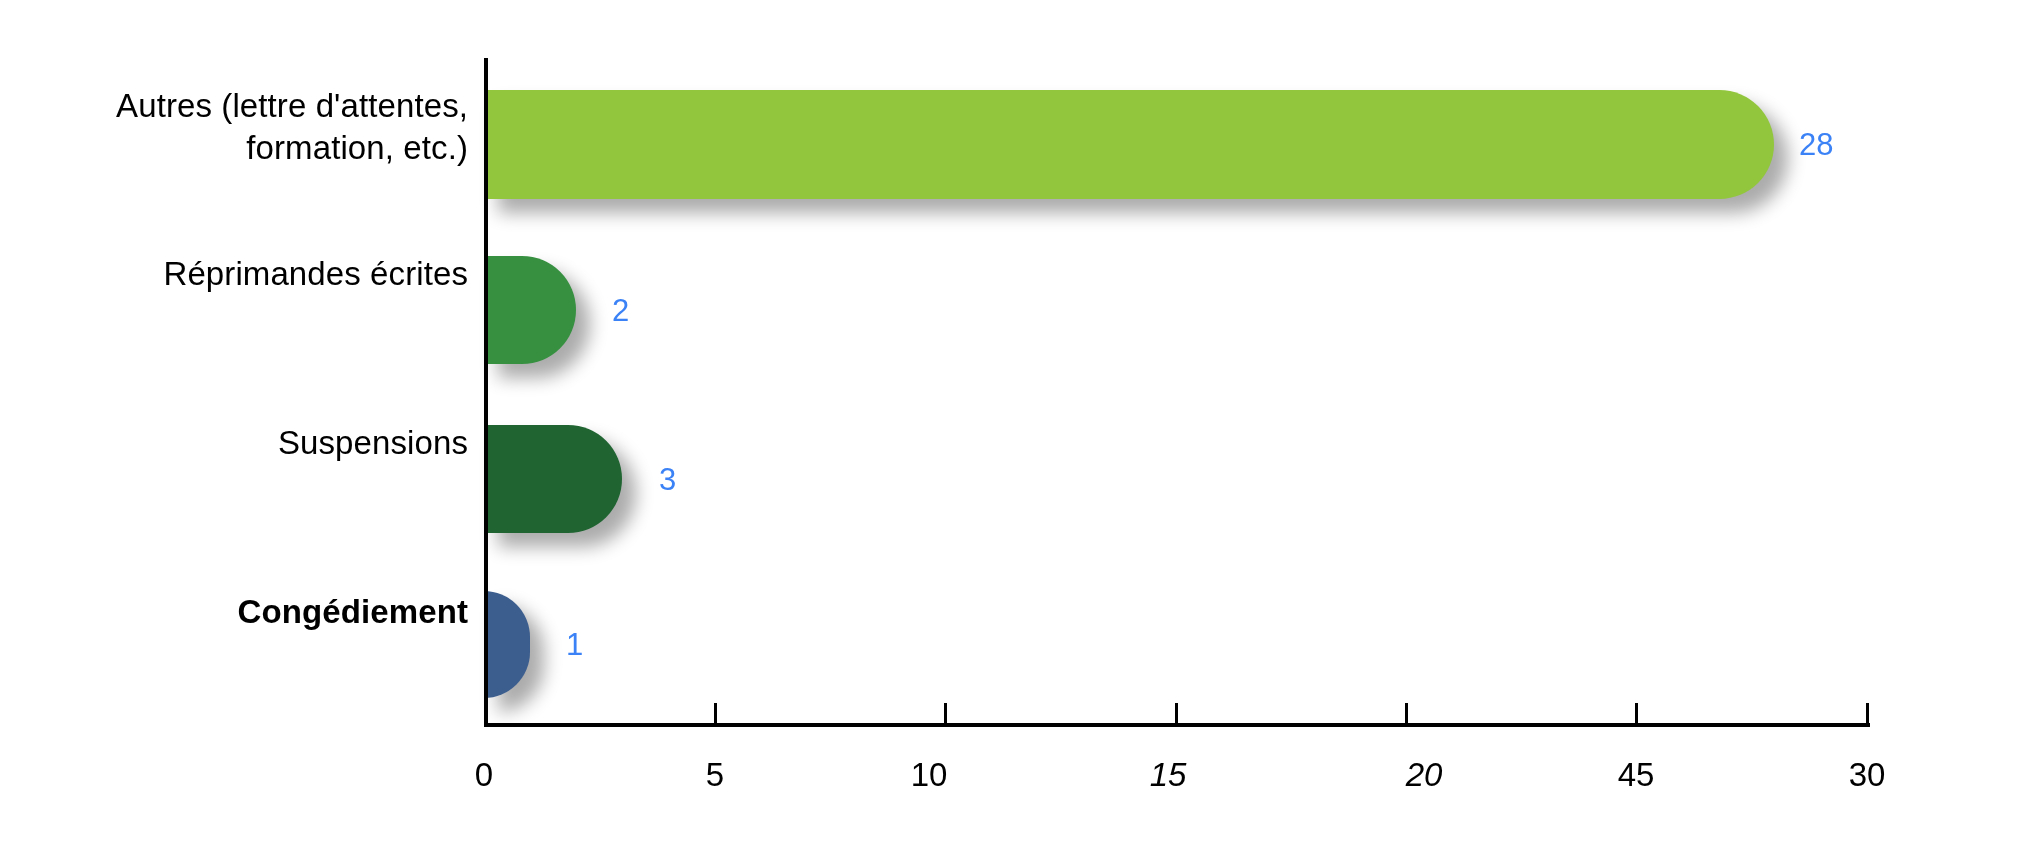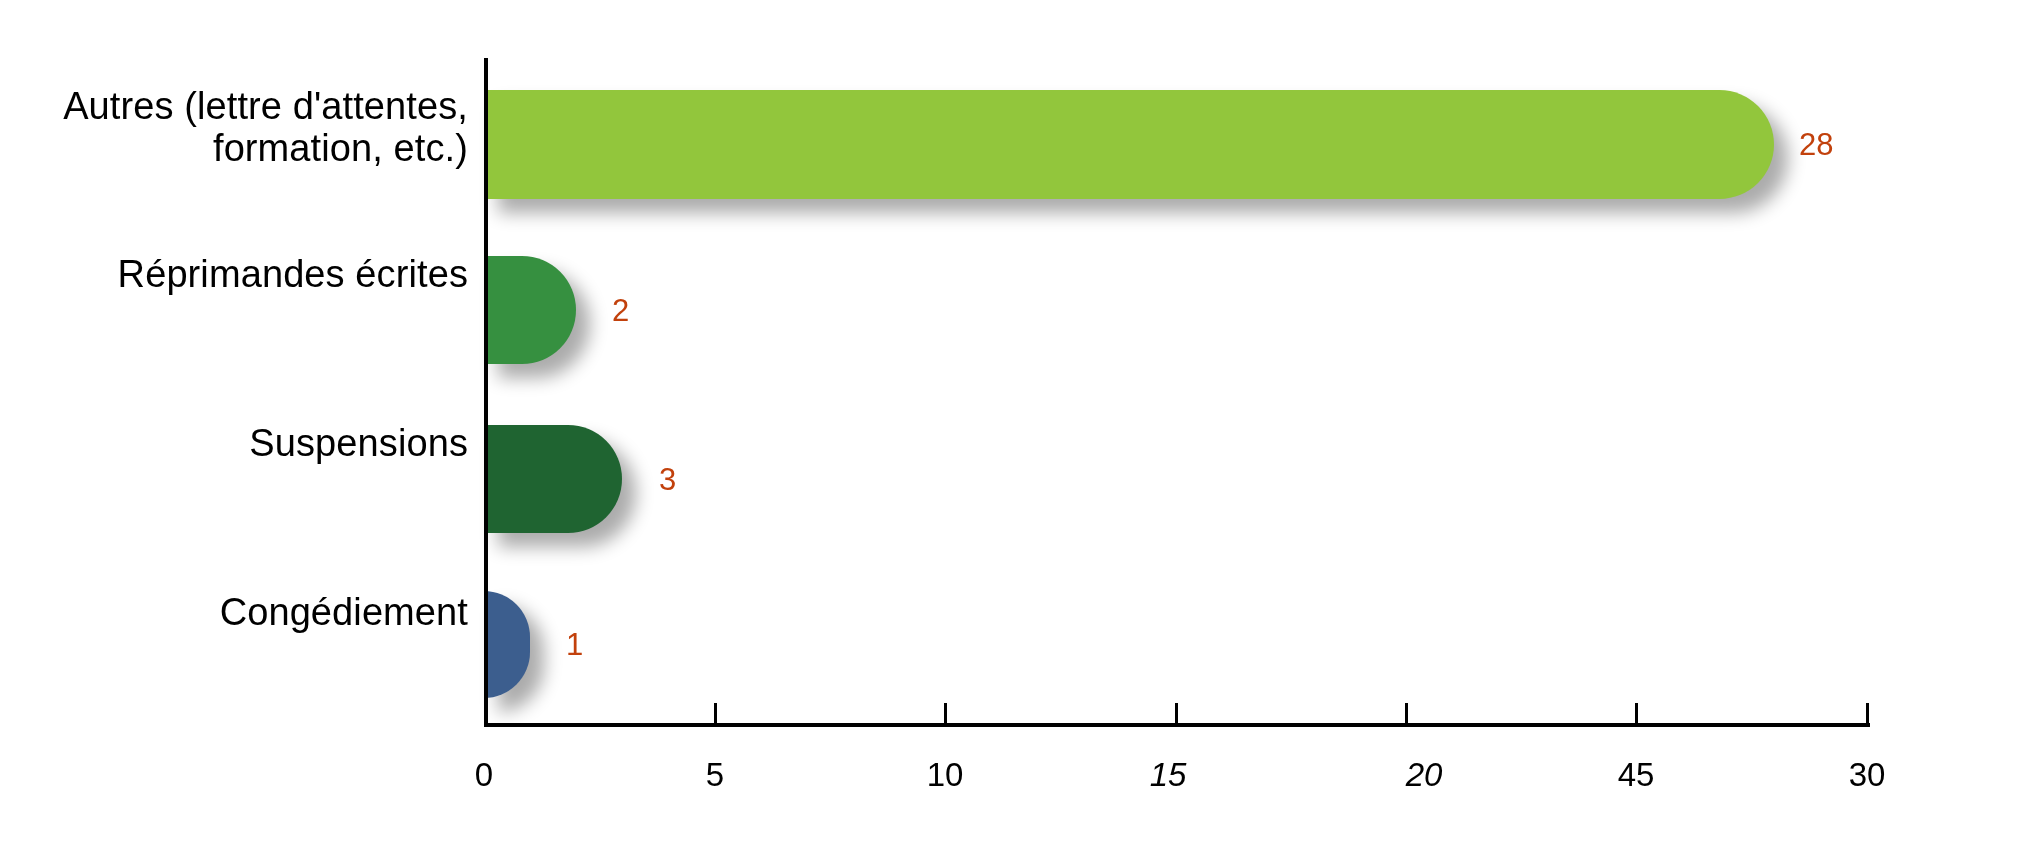--- a/index.html
+++ b/index.html
@@ -17,21 +17,21 @@
     height: 860px;
     background: #ffffff;
     overflow: hidden;
   }
 
   
   .cat-label {
     position: absolute;
     right: 1558px;          
     text-align: right;
-    font-size: 38px;
+    font-size: 33px;
     line-height: 42px;
     color: #000000;
     white-space: pre-line;
     letter-spacing: 0.1px;
   }
 
   
   #plot {
     position: absolute;
     left: 484px;
@@ -77,35 +77,35 @@
   .bar {
     position: absolute;
     left: 0px;
     border-radius: 0 70px 70px 0;
     box-shadow: 14px 14px 18px rgba(0,0,0,0.33);
   }
   .bar-value {
     position: absolute;
     font-size: 31px;
     line-height: 31px;
-    color: #c2410c;
+    color: #3b82f6;
     white-space: nowrap;
     transform: translateY(-50%);
   }
 </style>
 </head>
 <body>
 
 <div id="chart-root">
 
   <div class="cat-label" style="top:85px;">Autres (lettre d'attentes,
 formation, etc.)</div>
   <div class="cat-label" style="top:422px;">Suspensions</div>
   <div class="cat-label" style="top:253px;">Réprimandes écrites</div>
-  <div class="cat-label" style="top:591px;">Congédiement</div>
+  <div class="cat-label" style="top:591px;font-weight:bold;">Congédiement</div>
 
   <div id="plot">
 
     <div class="bar" style="top:32px;  height:109px; width:1290px; background:#92C63C;"></div>
     <div class="bar" style="top:198px; height:108px; width:92px;  background:#369040;"></div>
     <div class="bar" style="top:367px; height:108px; width:138px; background:#1F6431;"></div>
     <div class="bar" style="top:533px; height:107px; width:46px;  background:#3C5E8E;"></div>
 
     <div class="bar-value" style="left:1315px; top:86px;">28</div>
     <div class="bar-value" style="left:128px;  top:252px;">2</div>
@@ -118,20 +118,20 @@
     <div class="tick" style="left:0px;"></div>
     <div class="tick" style="left:230px;"></div>
     <div class="tick" style="left:460px;"></div>
     <div class="tick" style="left:691px;"></div>
     <div class="tick" style="left:921px;"></div>
     <div class="tick" style="left:1151px;"></div>
     <div class="tick" style="left:1382px;"></div>
 
     <div class="tick-label" style="left:0px;">0</div>
     <div class="tick-label" style="left:231px;">5</div>
-    <div class="tick-label" style="left:461px;">10</div>
+    <div class="tick-label" style="left:445px;">10</div>
     <div class="tick-label" style="left:684px;font-style:italic;">15</div>
     <div class="tick-label" style="left:940px;font-style:italic;">20</div>
     <div class="tick-label" style="left:1152px;">45</div>
     <div class="tick-label" style="left:1383px;">30</div>
 
   </div>
 </div>
 
 </body></html>

